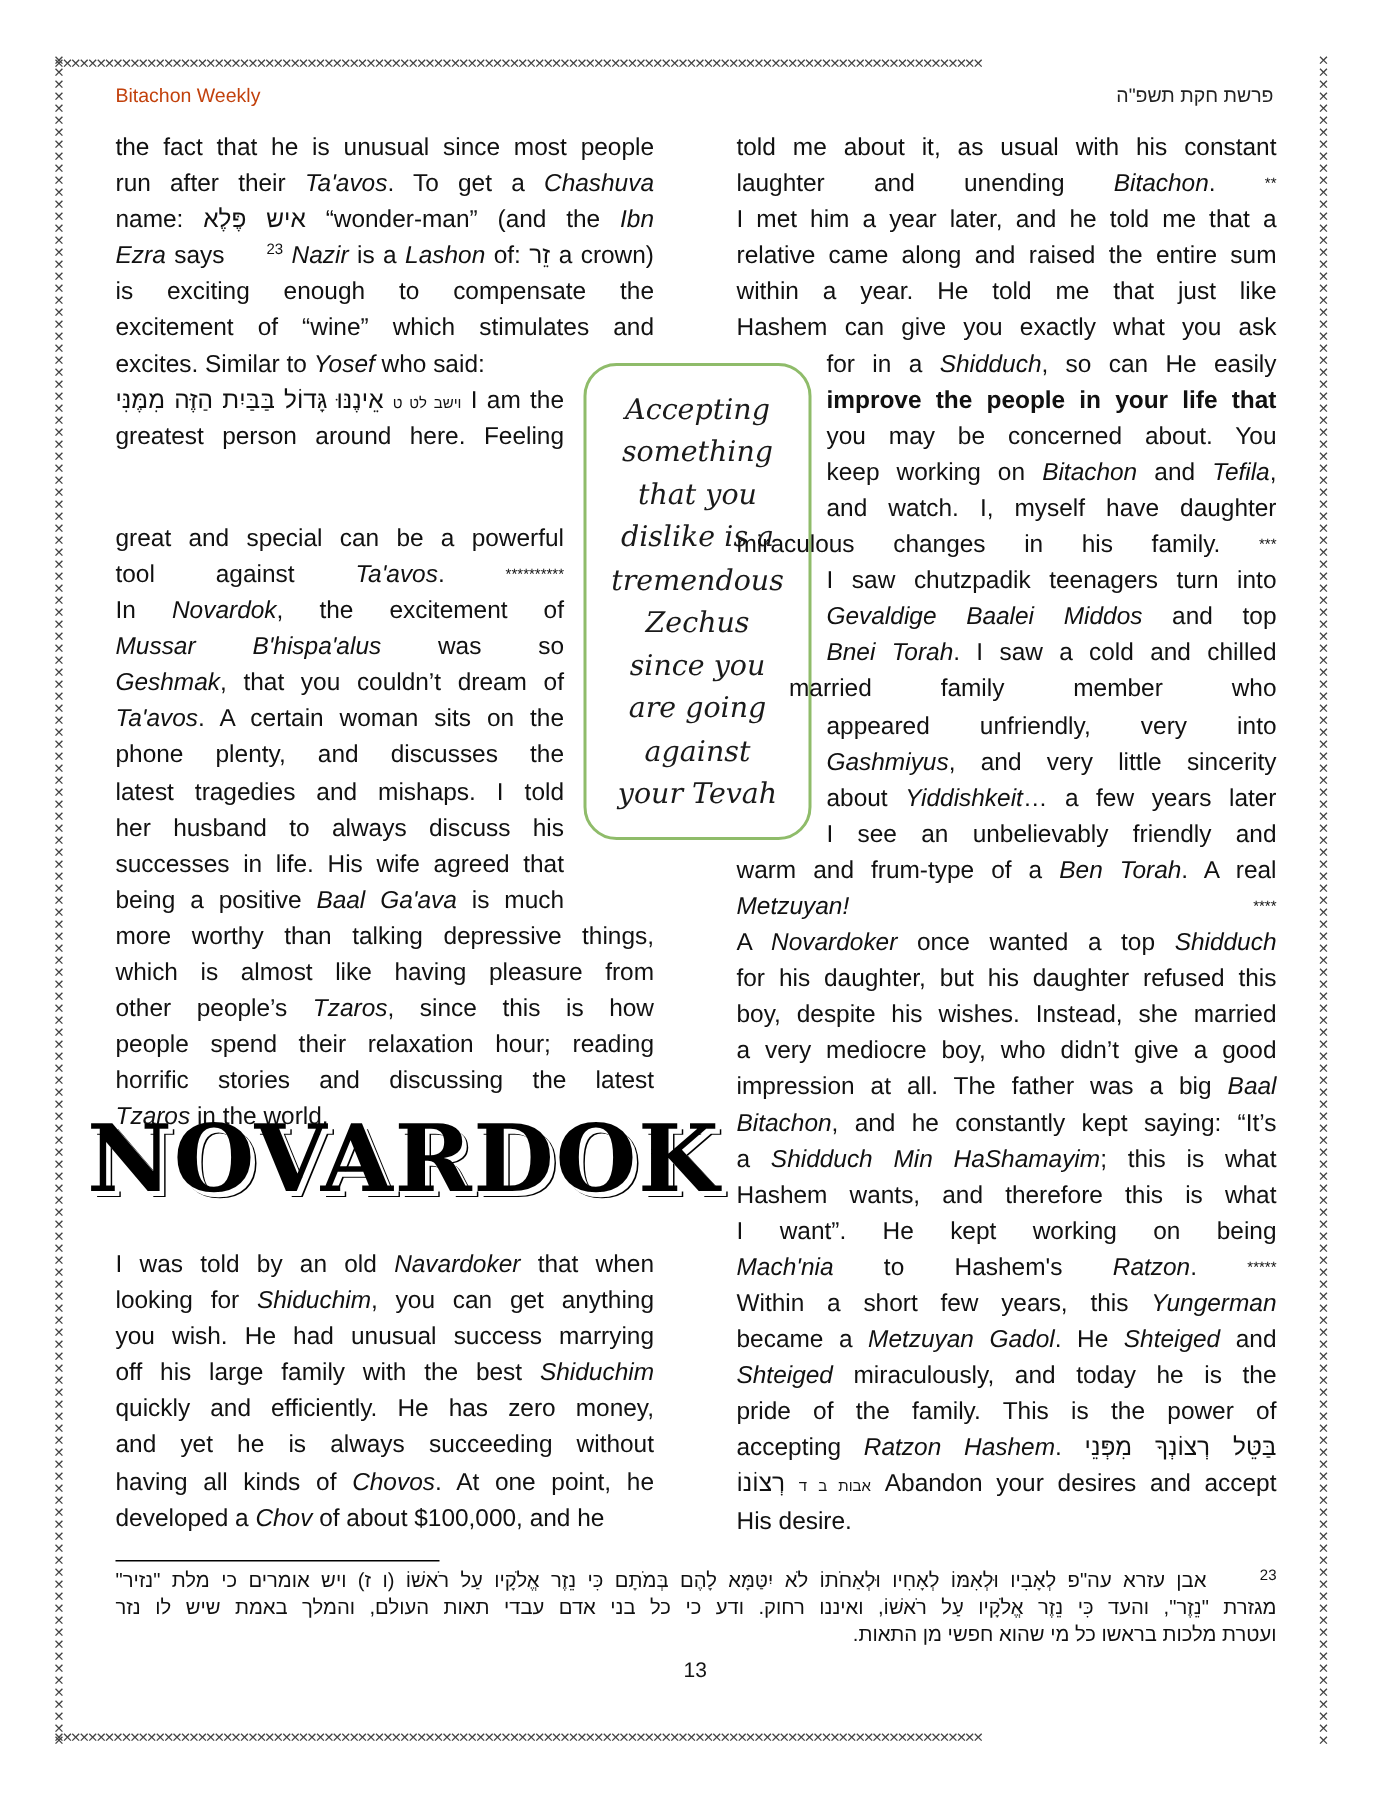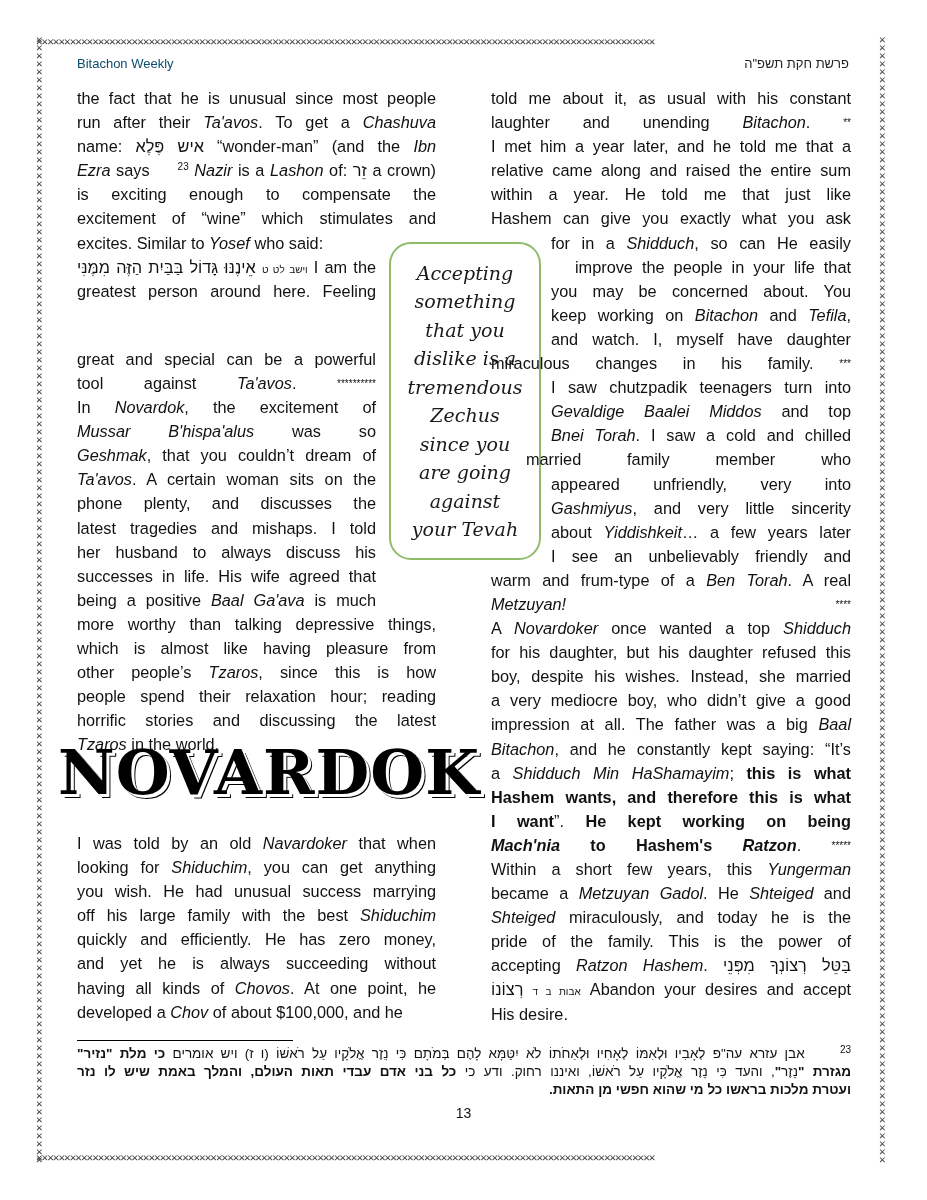--- a/index.html
+++ b/index.html
@@ -7,31 +7,31 @@
   .border-frame {
     position: absolute; left: 36px; top: 36px; width: 855px; height: 1128px;
     box-sizing: border-box;
   }
   .border-strip { position: absolute; overflow: hidden; color: #444; font-family: "DejaVu Sans Mono", monospace; font-size: 11px; line-height: 11px; letter-spacing: -1px; white-space: nowrap; }
   .border-strip.top { left: 0; top: 0; width: 855px; height: 12px; }
   .border-strip.bottom { left: 0; bottom: 0; width: 855px; height: 12px; }
   .border-strip.left { left: 0; top: 0; width: 12px; height: 1128px; white-space: normal; word-break: break-all; letter-spacing: 0; line-height: 8px; }
   .border-strip.right { right: 0; top: 0; width: 12px; height: 1128px; white-space: normal; word-break: break-all; letter-spacing: 0; line-height: 8px; }
 
-  .header-left { position: absolute; left: 77px; top: 56px; font-size: 13px; font-family: "Liberation Sans Narrow", "Liberation Sans", sans-serif; color: #0c4a6e; }
+  .header-left { position: absolute; left: 77px; top: 56px; font-size: 13px; font-family: "Liberation Sans Narrow", "Liberation Sans", sans-serif; color: #c2410c; }
   .header-right { position: absolute; right: 78px; top: 56px; font-size: 13px; direction: rtl; color: #222; font-family: "Liberation Sans", sans-serif; }
 
   .col { position: absolute; font-size: 16.3px; line-height: 24.1px; text-align: justify; }
   .col .line { display: block; text-align: justify; text-align-last: justify; height: 24.1px; white-space: nowrap; overflow: visible; }
   .col .line.last { text-align-last: left; }
   .stars { font-size: 10px; vertical-align: 2px; }
   .heb-small { font-size: 10px; }
   sup { font-size: 10px; line-height: 0; margin-left: 28px; }
   i { font-style: italic; }
-  b { font-weight: bold; }
+  b { font-weight: normal; }
 
   #left-col-1 { left: 77px; top: 86px; width: 359px; }
   #left-col-2 { left: 77px; top: 831px; width: 359px; }
   #right-col { left: 491px; top: 86px; width: 360px; }
 
   .pull-quote {
     position: absolute; left: 389px; top: 242px; width: 152px; height: 318px;
     border: 2px solid #8fbc6a; border-radius: 22px; box-sizing: border-box;
     display: flex; flex-direction: column; align-items: center; justify-content: center;
     font-family: "DejaVu Serif", serif; font-style: italic; font-size: 19px; line-height: 28.5px; color: #1a1a1a; text-align: center;
@@ -120,21 +120,21 @@
   </div>
 
 <div class="col" id="right-col">
     <span class="line"><span>told me about it, as usual with his constant</span></span>
     <span class="line justify-stars"><span>laughter and unending </span><i>Bitachon</i><span>.  </span><span class="stars">**</span></span>
     <span class="line"><span>I met him a year later, and he told me that a</span></span>
     <span class="line"><span>relative came along and raised the entire sum</span></span>
     <span class="line"><span>within a year. He told me that just like</span></span>
     <span class="line"><span>Hashem can give you exactly what you ask</span></span>
     <span class="line" style="margin-left: 60px;"><span>for in a </span><i>Shidduch</i><span>, so can He easily</span></span>
-    <span class="line" style="margin-left: 84px;"><span>improve the people in your life that</span></span>
+    <span class="line" style="margin-left: 60px; font-weight: bold;"><span>improve the people in your life that</span></span>
     <span class="line" style="margin-left: 60px;"><span>you may be concerned about. You</span></span>
     <span class="line" style="margin-left: 60px;"><span>keep working on </span><i>Bitachon</i><span> and </span><i>Tefila</i><span>,</span></span>
     <span class="line" style="margin-left: 60px;"><span>and watch. I, myself have daughter</span></span>
     <span class="line justify-stars" style=""><span>miraculous changes in his family.  </span><span class="stars">***</span></span>
     <span class="line" style="margin-left: 60px;"><span>I saw chutzpadik teenagers turn into</span></span>
     <span class="line" style="margin-left: 60px;"><i>Gevaldige Baalei Middos</i><span> and top</span></span>
     <span class="line" style="margin-left: 60px;"><i>Bnei Torah</i><span>. I saw a cold and chilled</span></span>
     <span class="line" style="margin-left: 35px;"><span>married family member who</span></span>
     <span class="line" style="margin-left: 60px;"><span>appeared unfriendly, very into</span></span>
     <span class="line" style="margin-left: 60px;"><i>Gashmiyus</i><span>, and very little sincerity</span></span>

